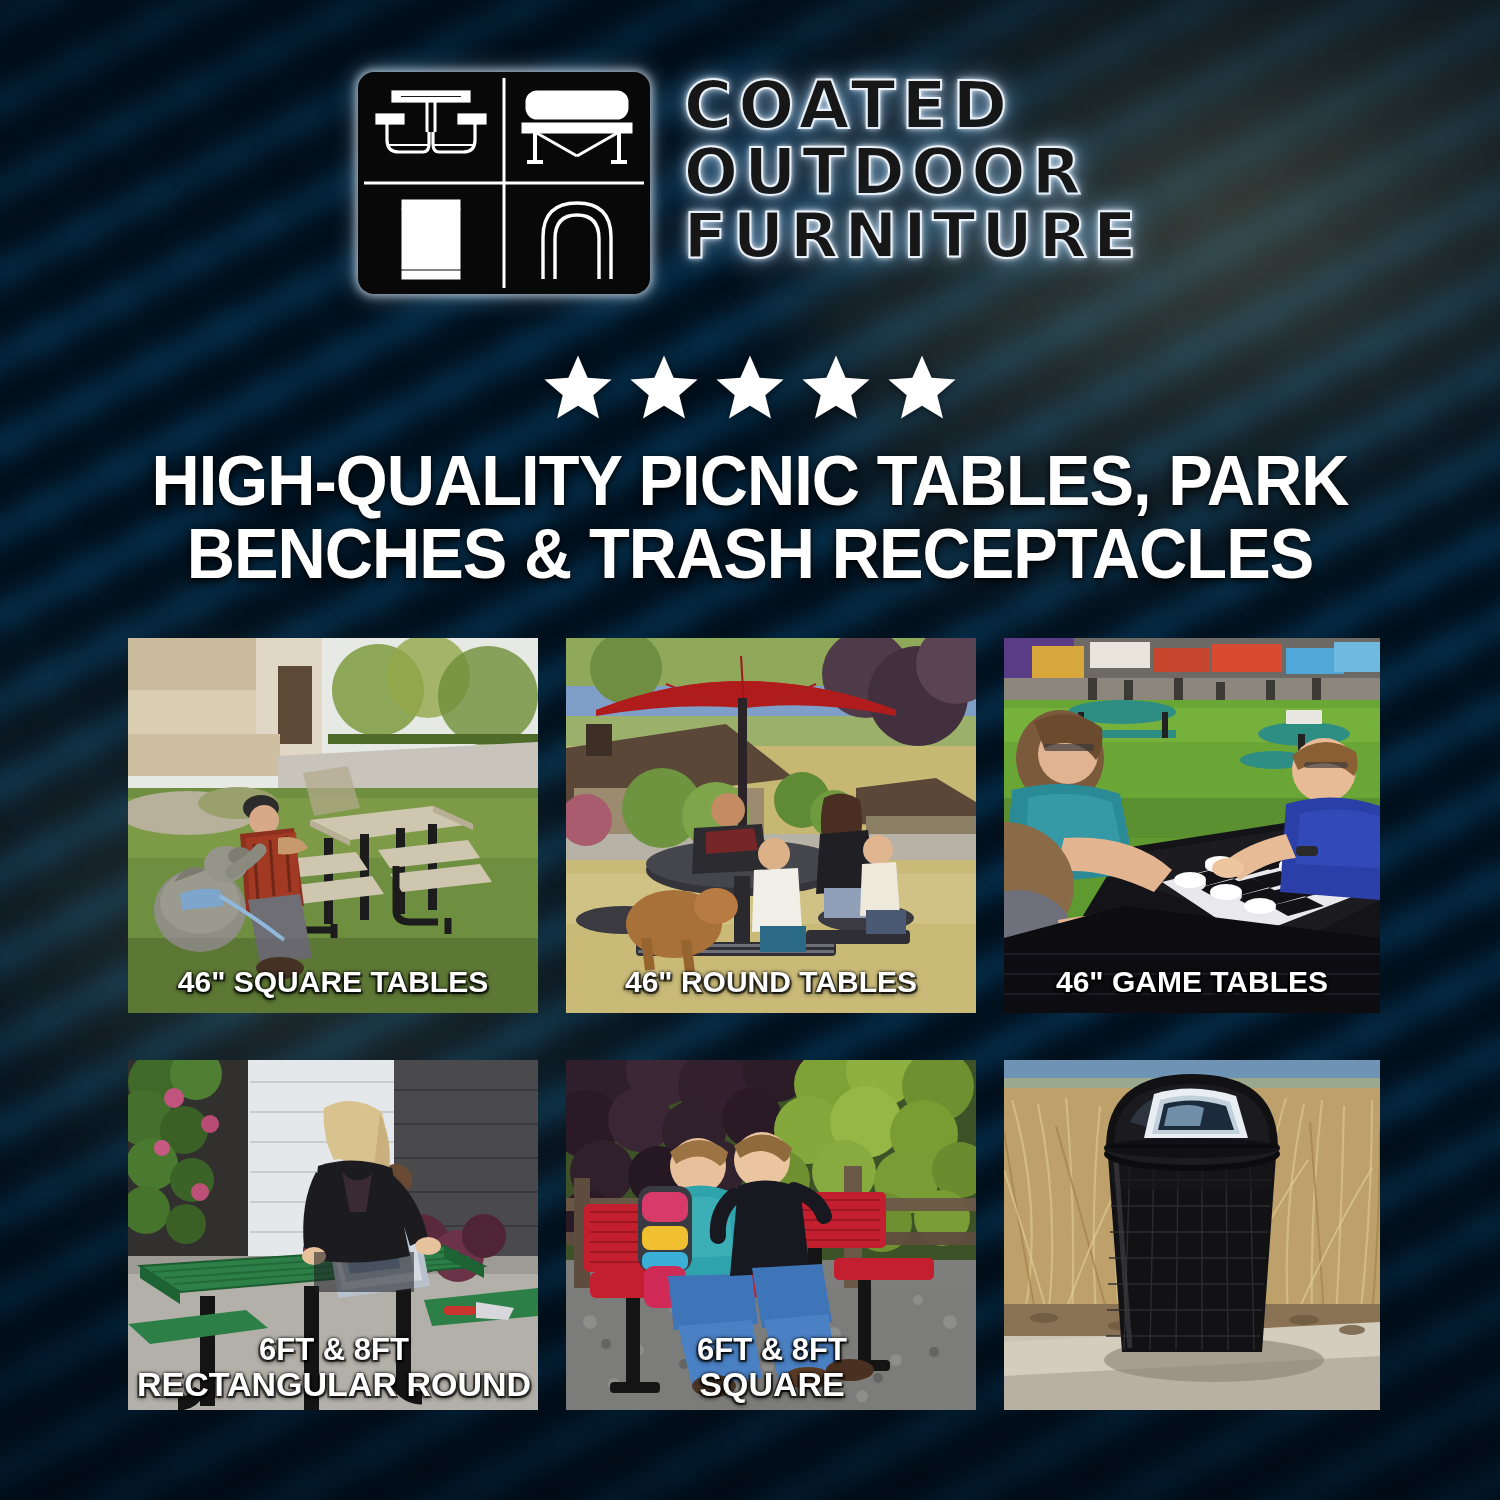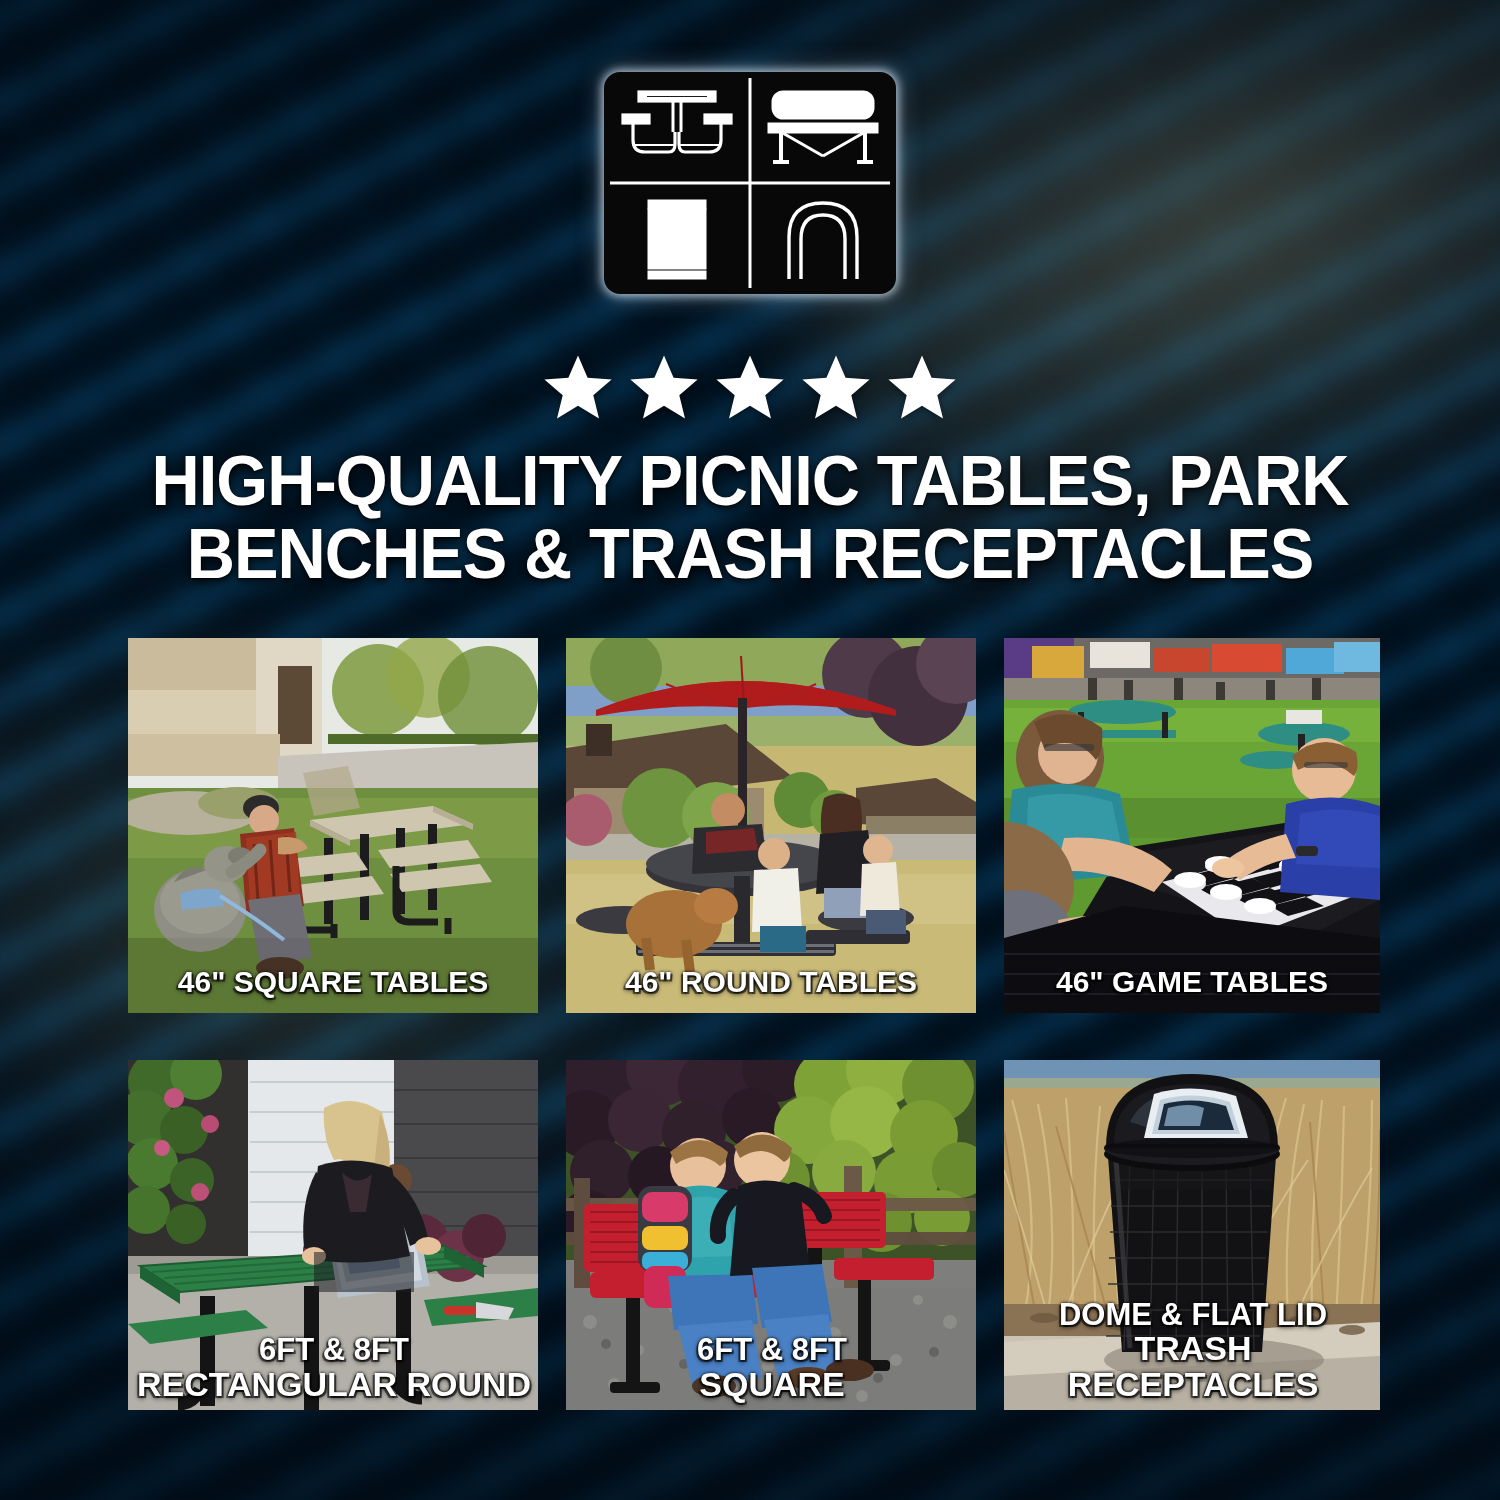--- a/index.html
+++ b/index.html
@@ -216,20 +216,25 @@
       <div class="logo-cell">
         <svg width="120" height="92" viewBox="0 0 120 92">
           <g stroke="#ffffff" stroke-width="3.4" fill="none">
             <path d="M26 86 L26 44 Q26 10 60 10 Q94 10 94 44 L94 86"></path>
             <path d="M38 86 L38 46 Q38 22 60 22 Q82 22 82 46 L82 86"></path>
           </g>
         </svg>
       </div>
     </div>
 
+    <div class="logo-type">
+      <span class="logo-word w1">COATED</span>
+      <span class="logo-word w2">OUTDOOR</span>
+      <span class="logo-word w3">FURNITURE</span>
+    </div>
   </div>
 
   <div class="stars-row">
     <span class="star">
         <svg viewBox="0 0 24 24" width="76" height="72">
           <polygon points="12,1.2 15.2,8.6 23.2,9.2 17.1,14.4 19,22.2 12,17.9 5,22.2 6.9,14.4 0.8,9.2 8.8,8.6" fill="#ffffff"></polygon>
         </svg>
       </span>
     <span class="star">
         <svg viewBox="0 0 24 24" width="76" height="72">
@@ -757,20 +762,16 @@
           <path d="M110 84 Q110 24 188 24 Q266 24 266 84 Z" fill="#1a1a1f"></path>
           <path d="M126 62 Q140 32 186 30 Q168 44 152 70 Z" fill="#3e4a58" opacity="0.55"></path>
 
           <path d="M150 34 Q188 22 232 36 L244 78 L140 78 Z" fill="#e8eef2"></path>
           <path d="M156 40 Q190 30 226 42 L236 74 L148 74 Z" fill="#c2d0dc"></path>
           <path d="M160 44 Q190 36 222 46 L230 70 L154 70 Z" fill="#1b2b3c"></path>
           <path d="M164 48 Q186 42 200 48 L196 66 L160 66 Z" fill="#8fb0cc" opacity="0.75"></path>
           <ellipse cx="188" cy="88" rx="88" ry="10" fill="#0a0a0c" opacity="0.55"></ellipse>
         </svg>
       </div>
-      <div class="caption two-line">
-        <span class="cap-line">DOME &amp; FLAT LID</span>
-        <span class="cap-line big">TRASH RECEPTACLES</span>
-      </div>
     </div>
 
   </div>
 </div>
 
 </body></html>

